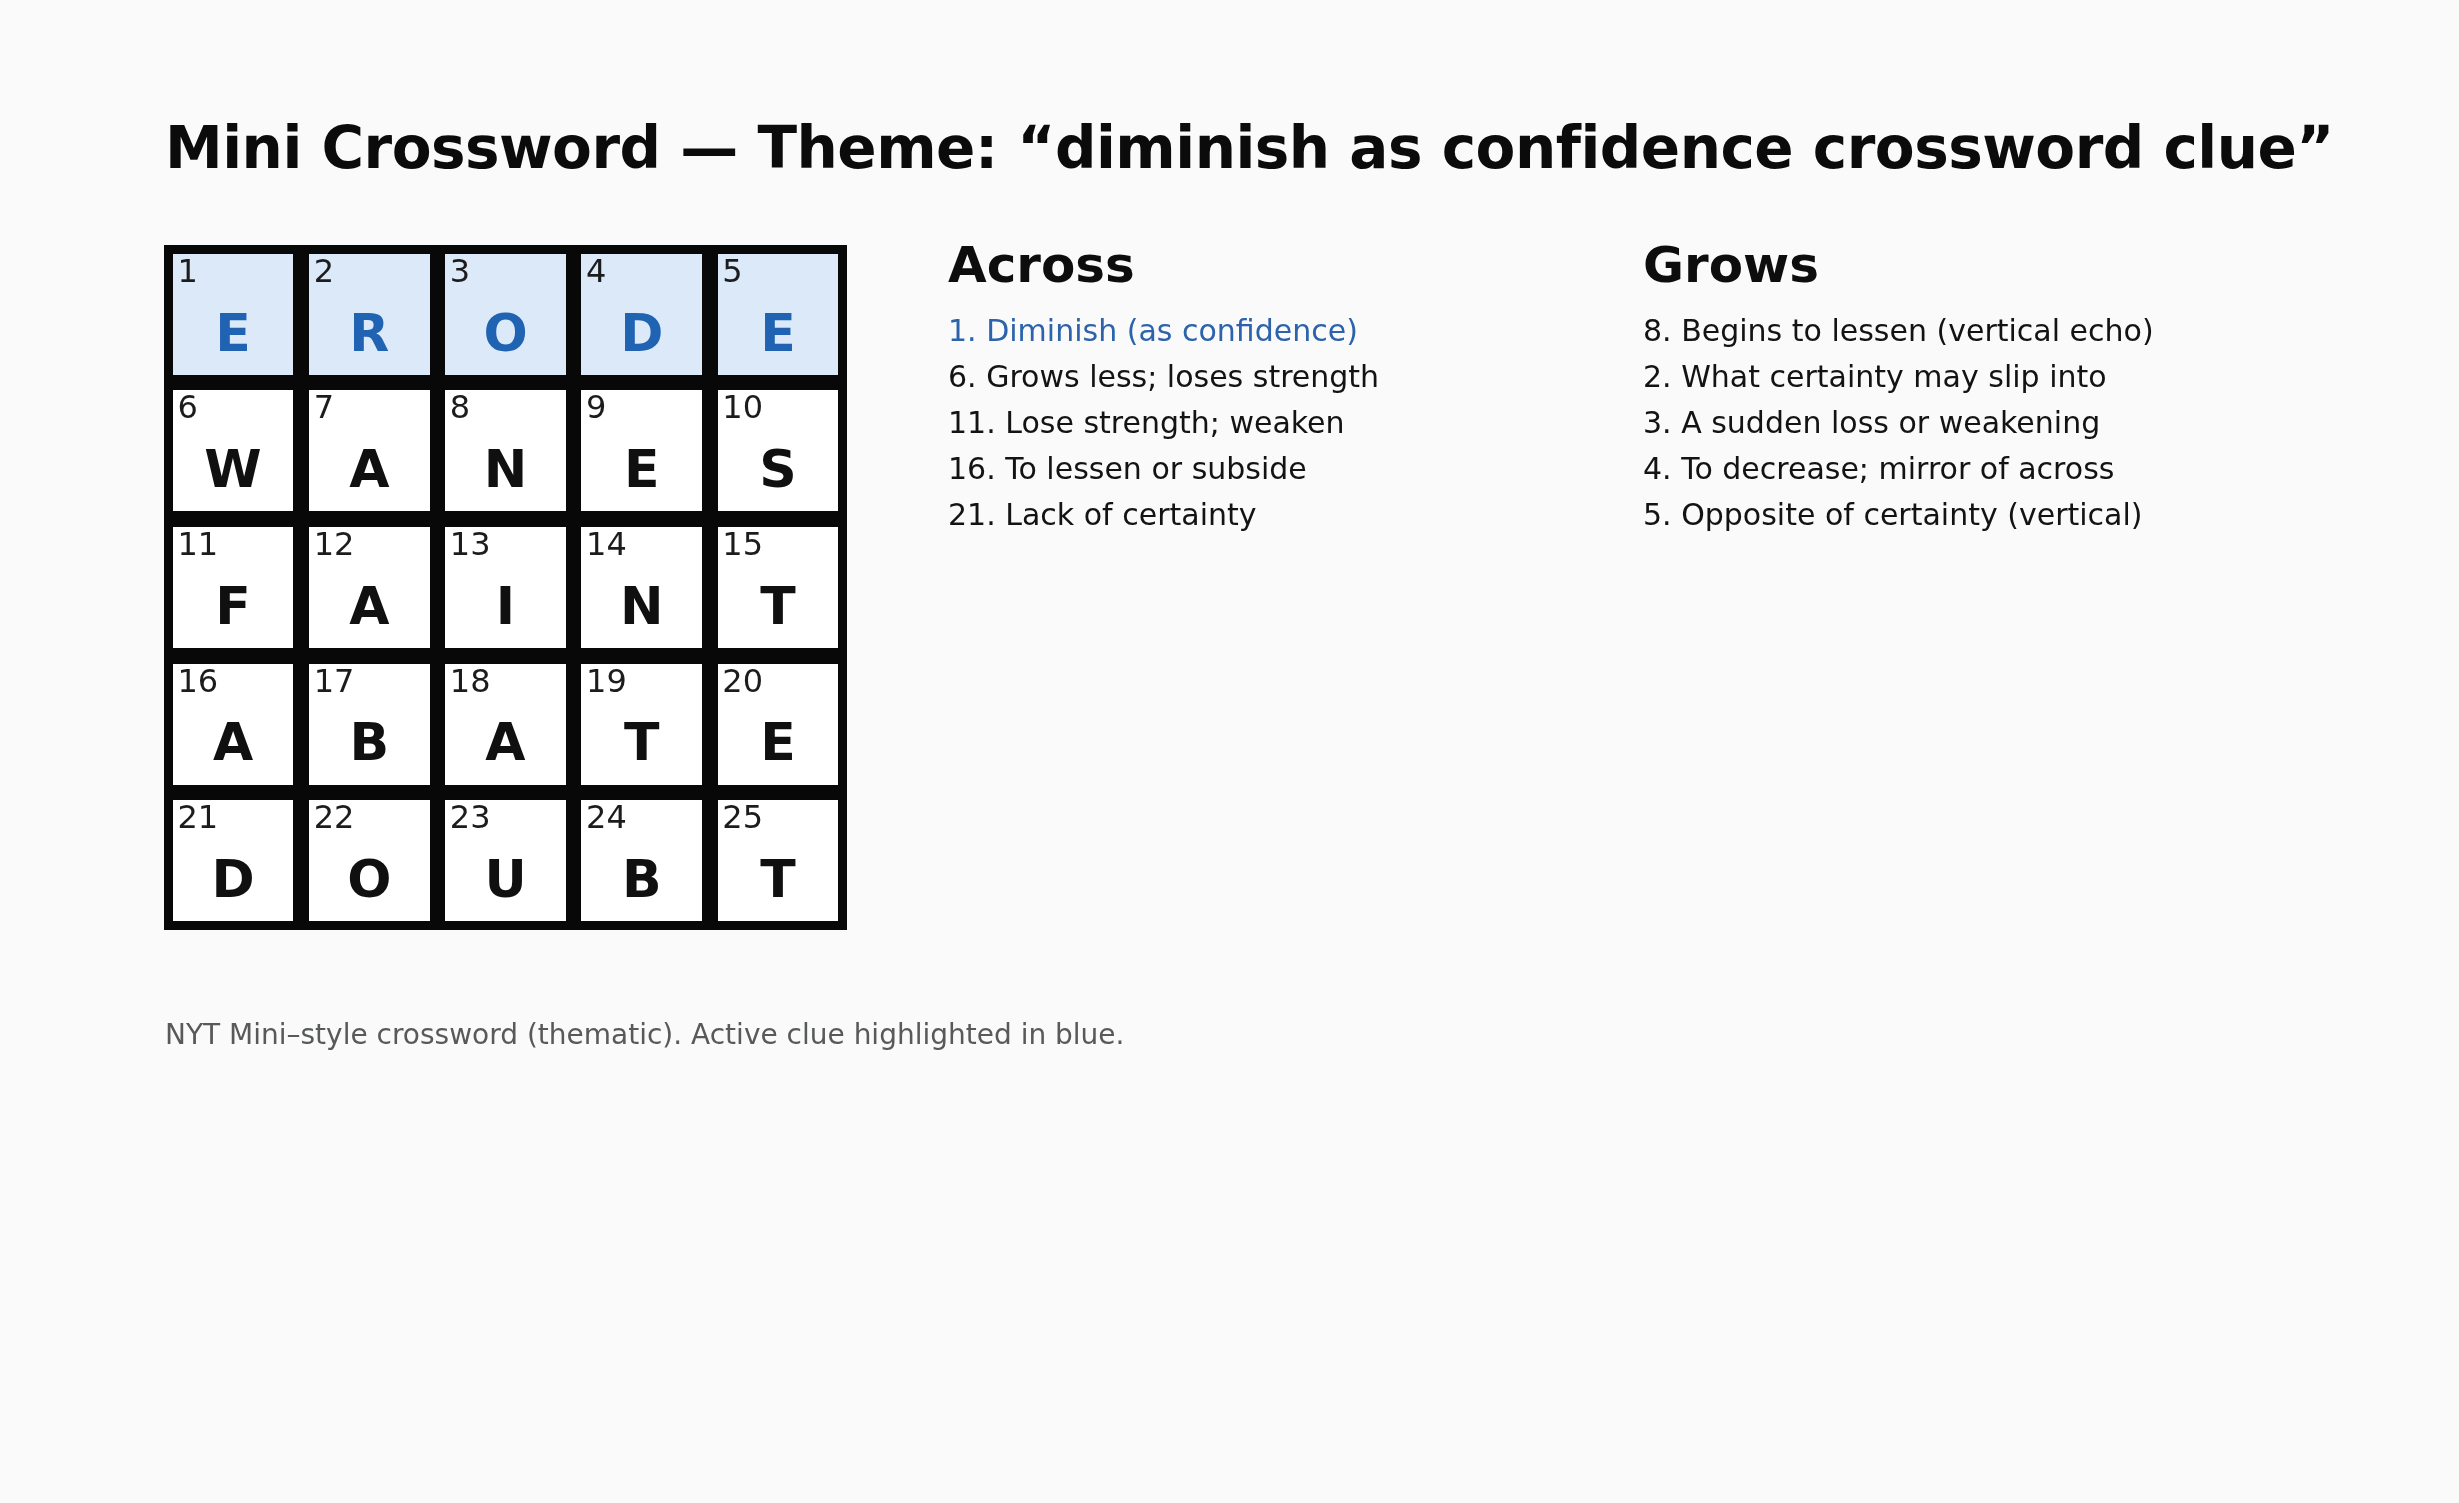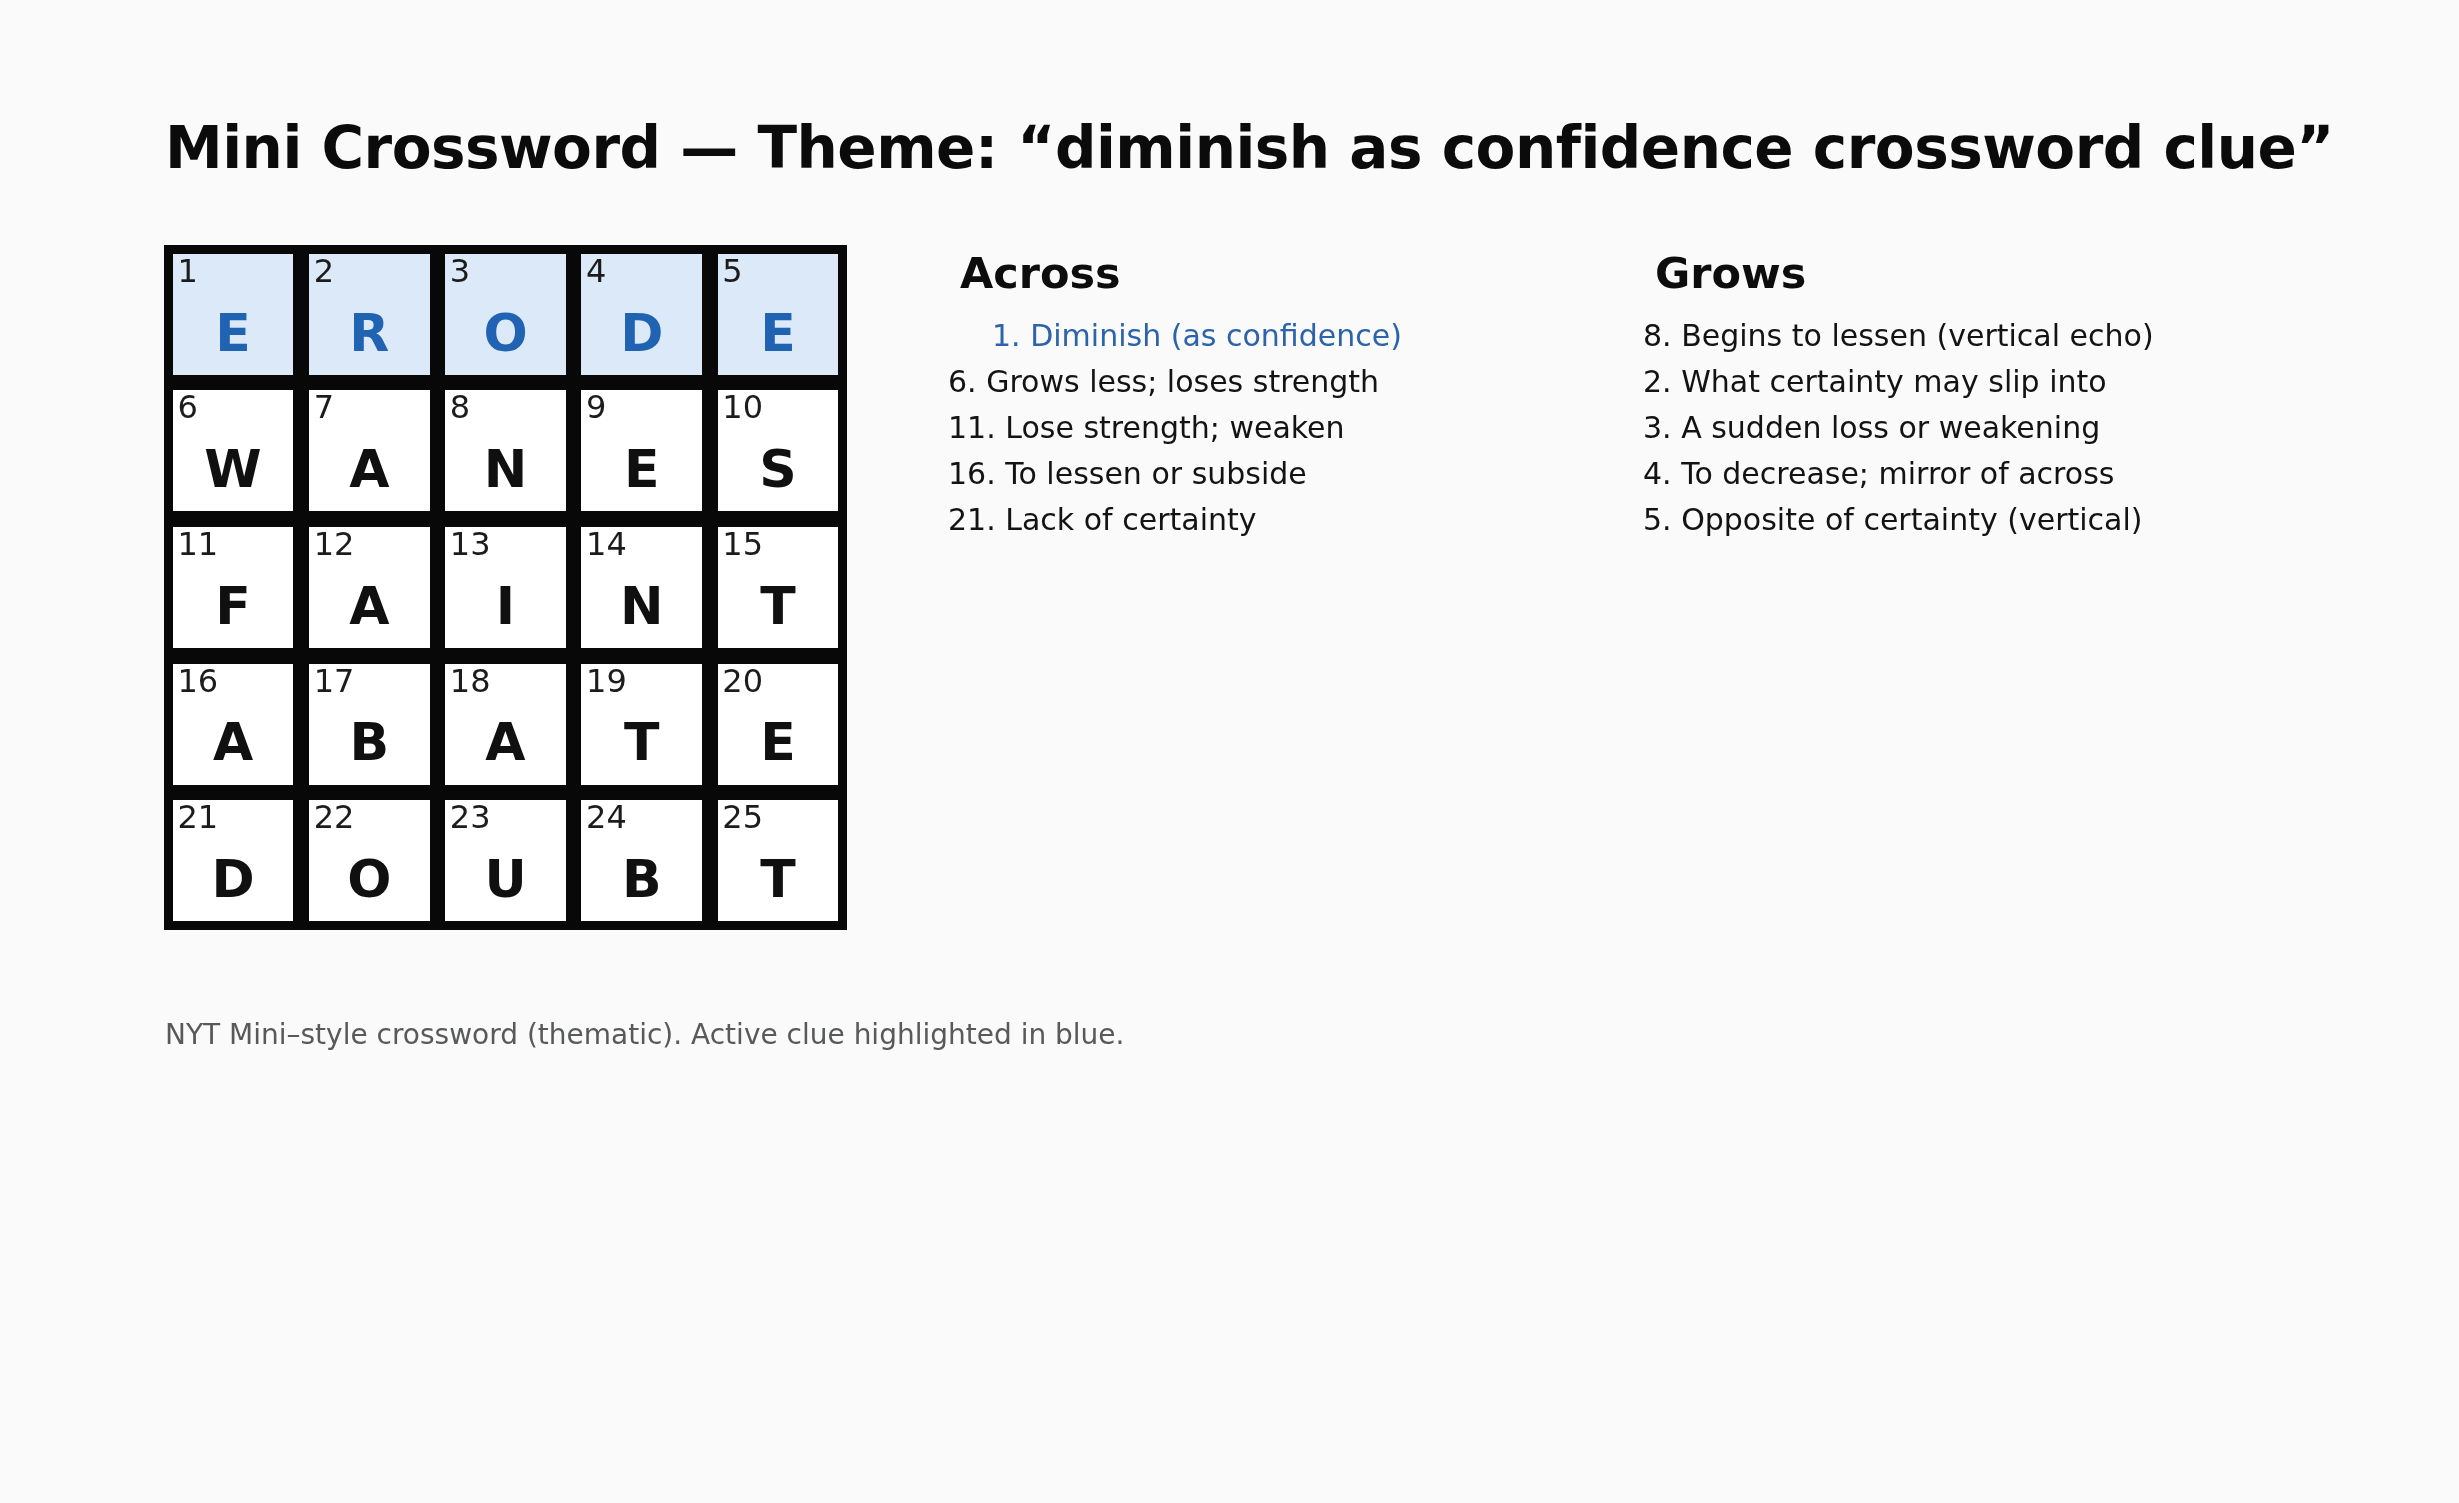--- a/index.html
+++ b/index.html
@@ -39,31 +39,31 @@
     text-align: center;
     font-size: 52px; font-weight: bold; line-height: 1;
     color: #101010;
   }
   .cell.hl .letter { color: var(--letter-blue, #2163b3); }
 
   .clue-col { position: absolute; top: 240px; }
   .clue-col.across { left: 948px; }
   .clue-col.down  { left: 1643px; }
   .clue-col h2 {
-    margin: 12px; font-size: 43px; font-weight: bold;
+    margin: 0; font-size: 50px; font-weight: bold;
     line-height: 1; color: #0d0d0d;
   }
   .clue-col ul {
     list-style: none; margin: 18px 0 0 0; padding: 0;
   }
   .clue-col li {
     font-size: 30px; line-height: 46px;
     color: #131313; white-space: nowrap;
   }
-  .clue-col li.active { color: var(--clue-blue, #2c63ab); margin-left: 44px; }
+  .clue-col li.active { color: var(--clue-blue, #2c63ab); }
 
   .footer {
     position: absolute; left: 165px; top: 1017px;
     font-size: 28px; line-height: 1.3;
     color: #58595a;
   }
 </style>
 </head>
 <body>
 

